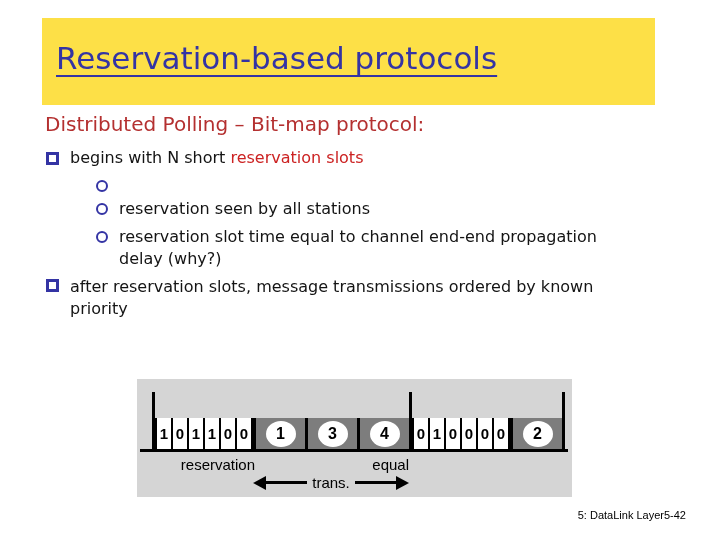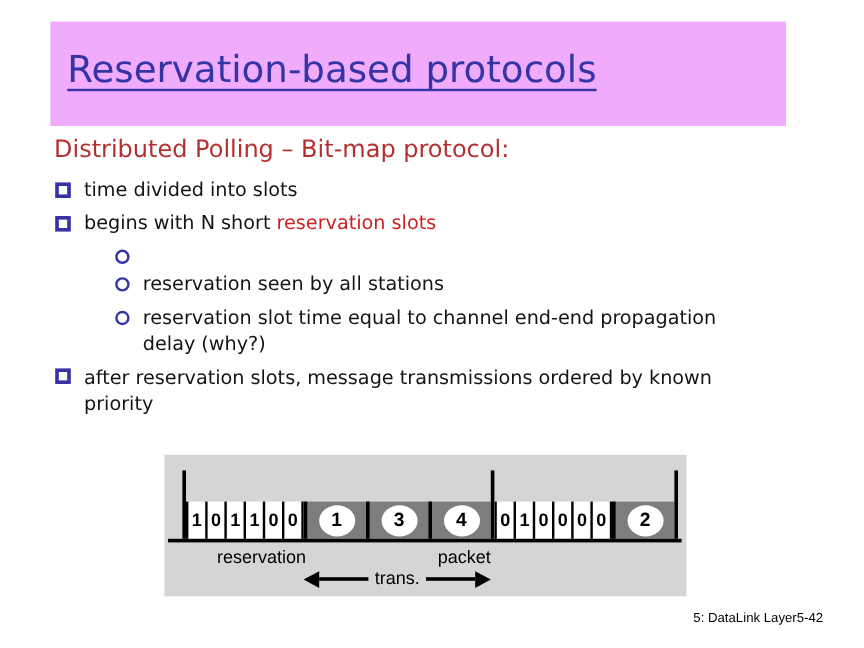--- a/index.html
+++ b/index.html
@@ -3,21 +3,21 @@
 <meta charset="utf-8">
 <style>
   html,body{margin:0;padding:0;}
   body{
     width:720px;height:540px;position:relative;background:#ffffff;
     font-family:"DejaVu Sans",sans-serif;overflow:hidden;
   }
   
   .band{
     position:absolute;left:42px;top:18px;width:613px;height:87px;
-    background:#f0abfc;
+    background:#fde047;
   }
   .title{
     position:absolute;left:14px;top:22px;margin:0;
     font-size:31px;font-weight:500;color:#3434a4;
     text-decoration:underline;text-underline-offset:6px;text-decoration-thickness:2px;
     letter-spacing:0px;white-space:nowrap;
   }
   
   .subtitle{
     position:absolute;left:45px;top:112px;margin:0;
@@ -85,24 +85,20 @@
 <div>
 
   <header class="band">
     <h1 class="title">Reservation-based protocols</h1>
   </header>
 
   <h2 class="subtitle">Distributed Polling – Bit-map protocol:</h2>
 
   <div class="list">
 
-    <div class="li">
-      <span class="mk sq"></span>
-      <span class="txt">time divided into slots</span>
-    </div>
 
     <div class="li">
       <span class="mk sq"></span>
       <span class="txt"><span>begins with N short </span><span class="red">reservation slots</span></span>
     </div>
 
     <div class="li l2">
       <span class="mk ci"></span>
     </div>
 
@@ -169,21 +165,21 @@
       <span class="tick"></span>
     </div>
 
     <div class="baseline"></div>
 
     <div class="lbl lbl-res">
       <div>reservation</div>
     </div>
 
     <div class="lbl lbl-pkt">
-      <div>packet</div>
+      <div>equal</div>
       <div class="arrow-row">
         <span class="ah l"></span>
         <span class="aline"></span>
         <span class="atext">trans.</span>
         <span class="aline"></span>
         <span class="ah r"></span>
       </div>
     </div>
 
   </div>

